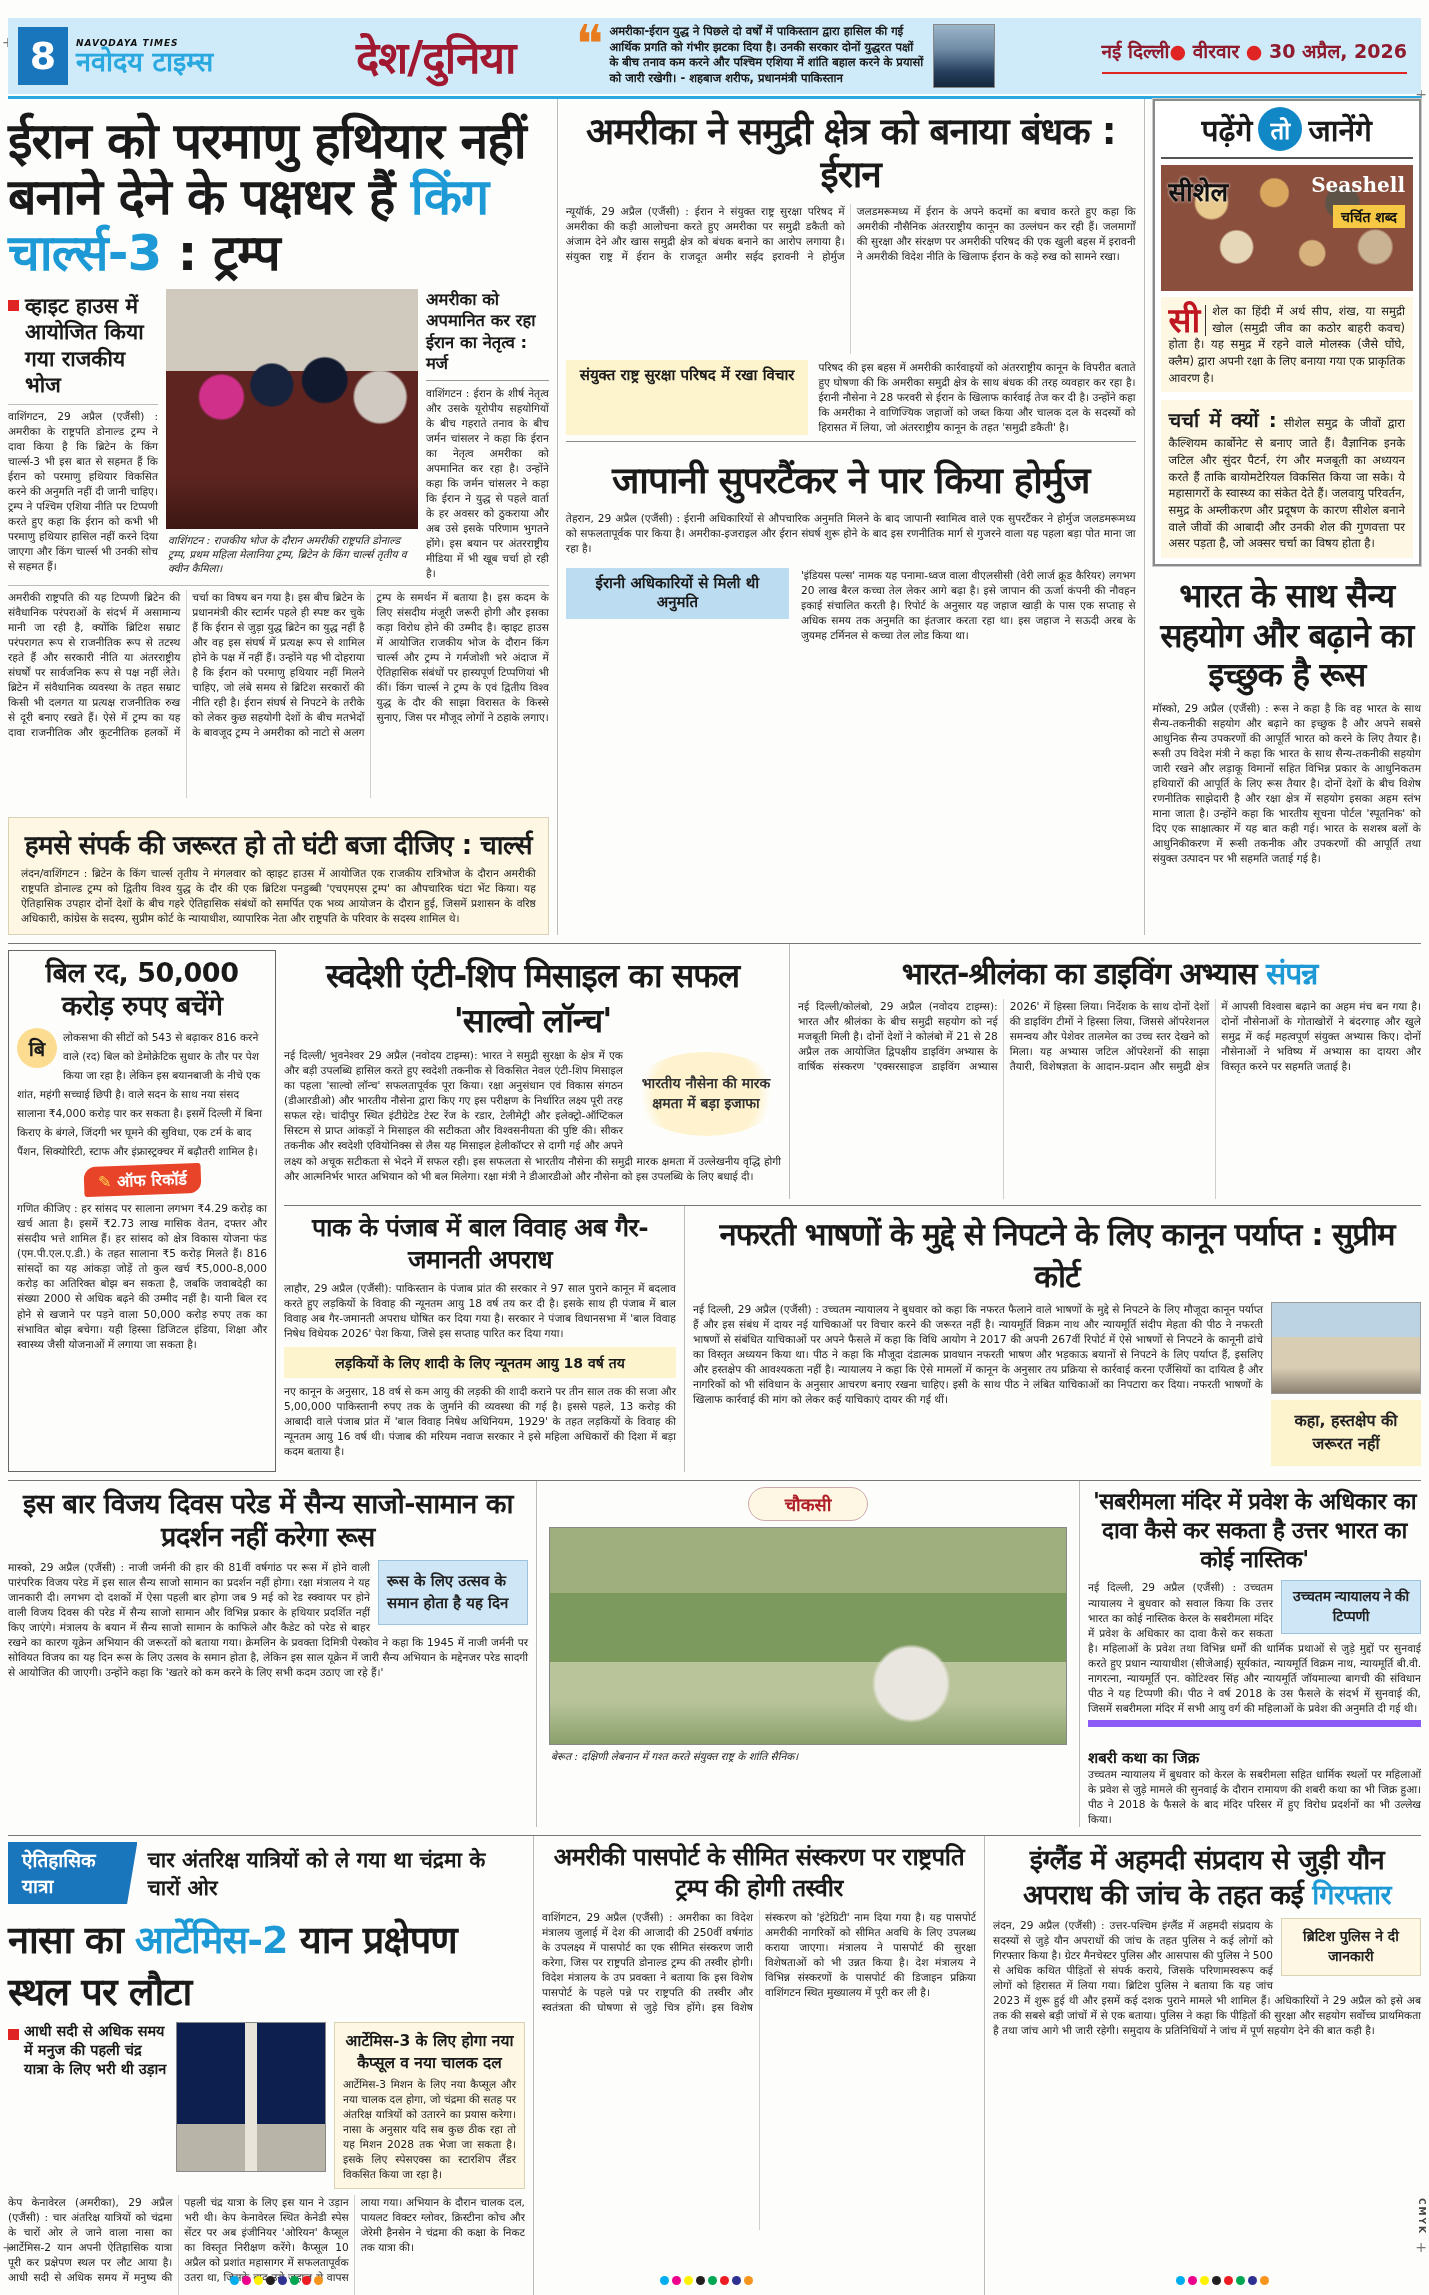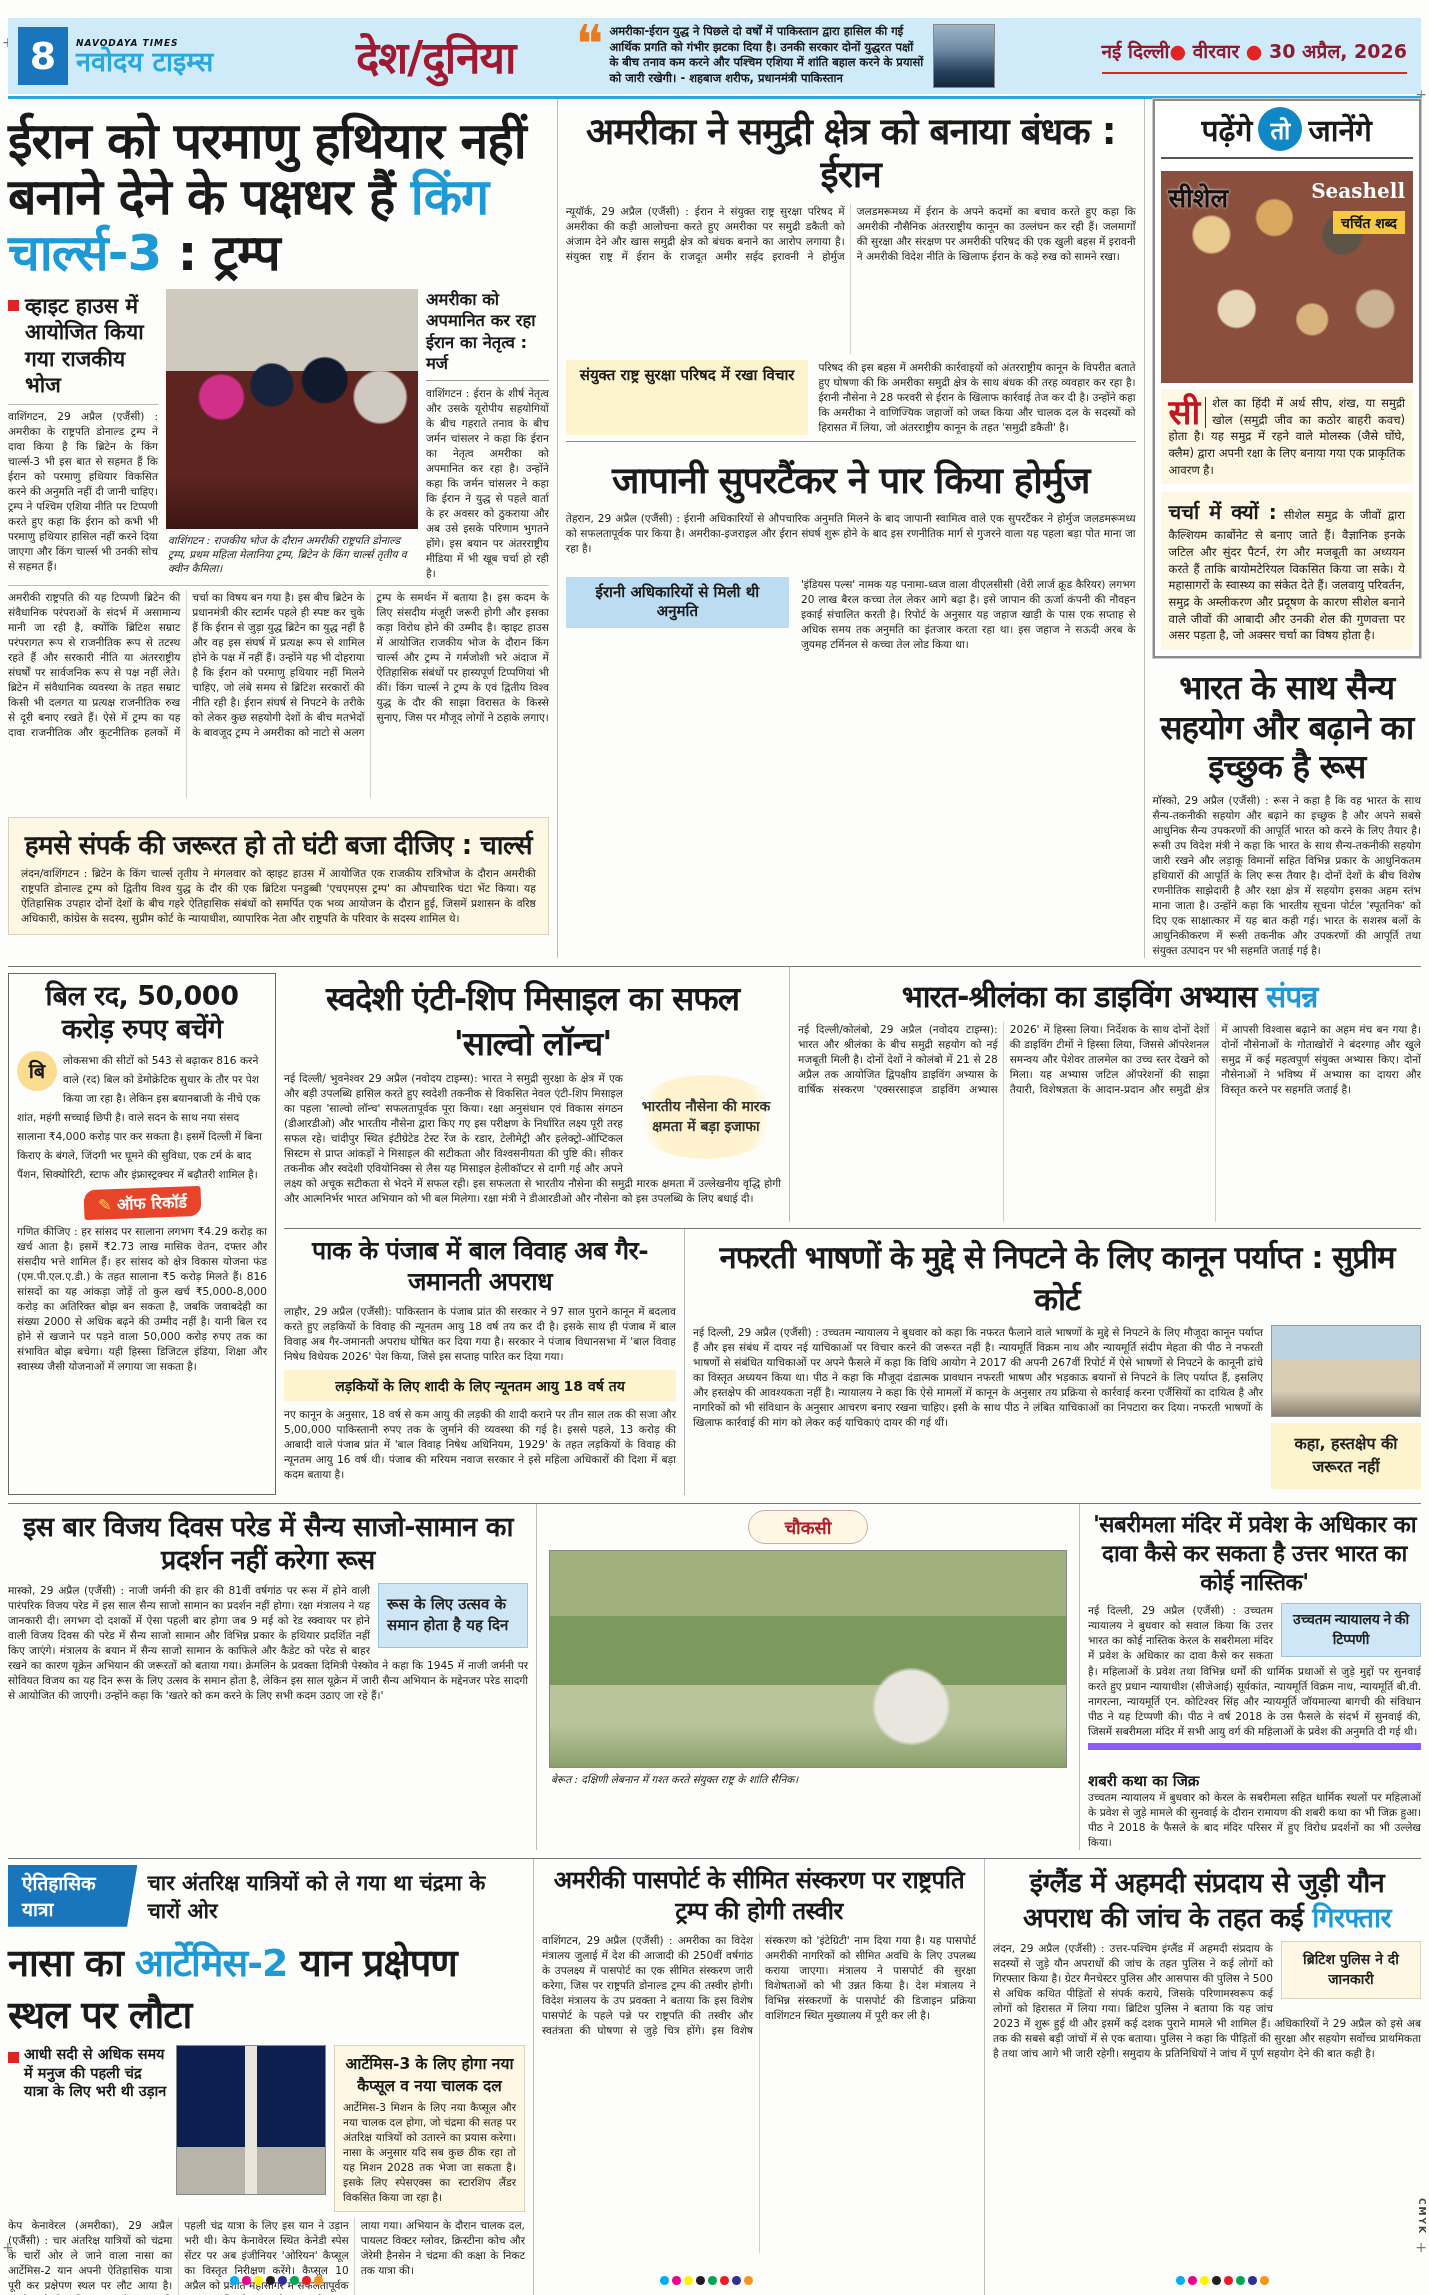--- a/index.html
+++ b/index.html
@@ -58,21 +58,21 @@
   .creambox { background:#fdf7e3; border:1px solid #d9d2b4; padding:8px 12px; margin-top:19px; }
   .creambox h3 { font-size:26px; font-weight:800; text-align:center; margin-bottom:4px; letter-spacing:-.5px; }
 
   .midcol { width:590px; padding:0 8px; border-left:1px solid #bbb; }
   .mid-head { font-size:37px; line-height:1.15; font-weight:800; text-align:center; letter-spacing:-1px; padding:12px 0 8px 0; }
   .rightcol { width:279px; padding-left:8px; border-left:1px solid #bbb; }
 
   .ptj { border:2px solid #8a8a8a; outline:1px solid #c9c9c9; padding:6px; background:#fff; }
   .ptj-head { display:flex; align-items:center; justify-content:center; gap:6px; font-size:30px; font-weight:800; border-bottom:2px solid #555; padding-bottom:6px; }
   .ptj-to { width:44px; height:44px; background:#1187c6; color:#fff; border-radius:50%; display:flex; align-items:center; justify-content:center; font-size:24px; flex:0 0 auto; }
-  .shellimg { height:212px; margin-top:12px; position:relative; background:
+  .shellimg { height:126px; margin-top:6px; position:relative; background:
       radial-gradient(circle at 20% 30%, #e8c98e 0 7%, transparent 8%),
       radial-gradient(circle at 45% 22%, #d9a75e 0 8%, transparent 9%),
       radial-gradient(circle at 72% 30%, #5d5347 0 8%, transparent 9%),
       radial-gradient(circle at 30% 65%, #e6d7b8 0 8%, transparent 9%),
       radial-gradient(circle at 60% 70%, #d8b27c 0 7%, transparent 8%),
       radial-gradient(circle at 85% 65%, #c9b393 0 7%, transparent 8%),
       #8a4f3d; }
   .shell-hi { position:absolute; left:8px; top:8px; font-size:26px; font-weight:800; color:#111; text-shadow:0 0 3px #fff; }
   .shell-en { position:absolute; right:8px; top:8px; font-size:20px; font-weight:700; color:#fff; font-family:"DejaVu Serif","Liberation Serif",serif; }
   .shell-badge { position:absolute; right:8px; top:40px; background:#f6c844; color:#111; font-weight:800; font-size:14px; padding:2px 8px; }
@@ -221,21 +221,21 @@
       <div class="midcol">
         <h2 class="mid-head">अमरीका ने समुद्री क्षेत्र को बनाया बंधक : ईरान</h2>
         <div class="bodytxt cols2" style="height:150px;overflow:hidden;">न्यूयॉर्क, 29 अप्रैल (एजैंसी) : ईरान ने संयुक्त राष्ट्र सुरक्षा परिषद में अमरीका की कड़ी आलोचना करते हुए अमरीका पर समुद्री डकैती को अंजाम देने और खास समुद्री क्षेत्र को बंधक बनाने का आरोप लगाया है। संयुक्त राष्ट्र में ईरान के राजदूत अमीर सईद इरावनी ने होर्मुज जलडमरूमध्य में ईरान के अपने कदमों का बचाव करते हुए कहा कि अमरीकी नौसैनिक अंतरराष्ट्रीय कानून का उल्लंघन कर रही हैं। जलमार्गों की सुरक्षा और संरक्षण पर अमरीकी परिषद की एक खुली बहस में इरावनी ने अमरीकी विदेश नीति के खिलाफ ईरान के कड़े रुख को सामने रखा।</div>
         <div style="display:flex; gap:10px; margin:6px 0;">
           <div class="yellowbox" style="flex:1">संयुक्त राष्ट्र सुरक्षा परिषद में रखा विचार</div>
           <div class="bodytxt" style="flex:1.4">परिषद की इस बहस में अमरीकी कार्रवाइयों को अंतरराष्ट्रीय कानून के विपरीत बताते हुए घोषणा की कि अमरीका समुद्री क्षेत्र के साथ बंधक की तरह व्यवहार कर रहा है। ईरानी नौसेना ने 28 फरवरी से ईरान के खिलाफ कार्रवाई तेज कर दी है। उन्होंने कहा कि अमरीका ने वाणिज्यिक जहाजों को जब्त किया और चालक दल के सदस्यों को हिरासत में लिया, जो अंतरराष्ट्रीय कानून के तहत 'समुद्री डकैती' है।</div>
         </div>
         <div class="rule"></div>
         <h2 class="mid-head">जापानी सुपरटैंकर ने पार किया होर्मुज</h2>
         <p class="bodytxt">तेहरान, 29 अप्रैल (एजैंसी) : ईरानी अधिकारियों से औपचारिक अनुमति मिलने के बाद जापानी स्वामित्व वाले एक सुपरटैंकर ने होर्मुज जलडमरूमध्य को सफलतापूर्वक पार किया है। अमरीका-इजराइल और ईरान संघर्ष शुरू होने के बाद इस रणनीतिक मार्ग से गुजरने वाला यह पहला बड़ा पोत माना जा रहा है।</p>
-        <div style="display:flex; gap:12px; margin-top:21px;">
+        <div style="display:flex; gap:12px; margin-top:12px;">
           <div style="flex:1">
             <div class="bluebox">ईरानी अधिकारियों से मिली थी अनुमति</div>
           </div>
           <div class="bodytxt" style="flex:1.5">'इंडियस पल्स' नामक यह पनामा-ध्वज वाला वीएलसीसी (वेरी लार्ज क्रूड कैरियर) लगभग 20 लाख बैरल कच्चा तेल लेकर आगे बढ़ा है। इसे जापान की ऊर्जा कंपनी की नौवहन इकाई संचालित करती है। रिपोर्ट के अनुसार यह जहाज खाड़ी के पास एक सप्ताह से अधिक समय तक अनुमति का इंतजार करता रहा था। इस जहाज ने सऊदी अरब के जुयमह टर्मिनल से कच्चा तेल लोड किया था।</div>
         </div>
       </div>
 
       <div class="rightcol">
         <div class="ptj">
           <div class="ptj-head">

